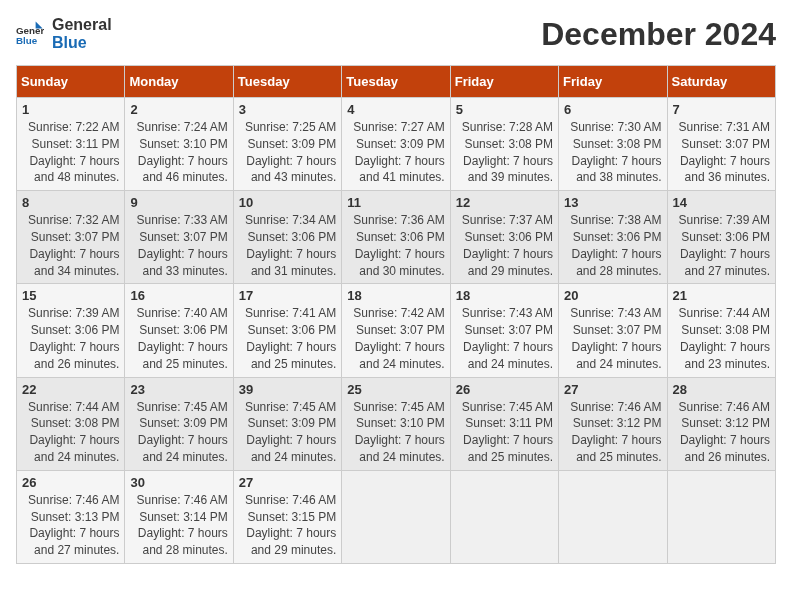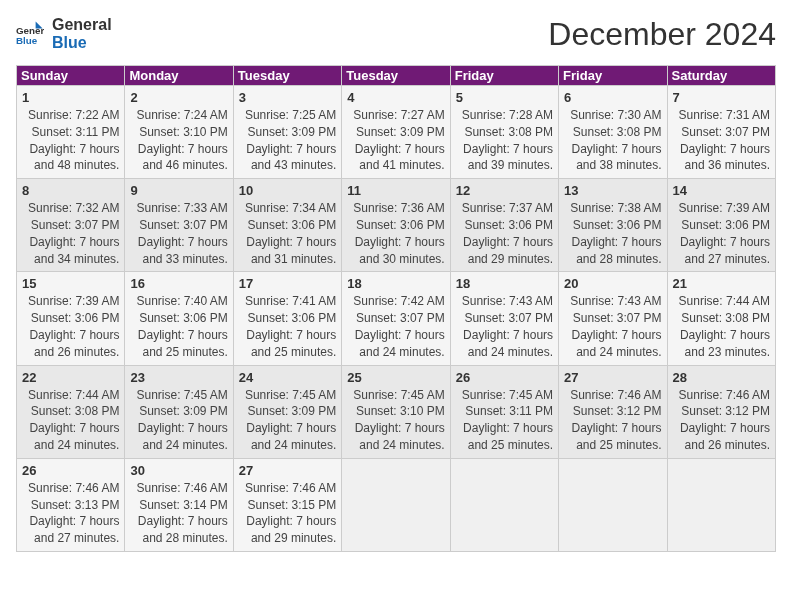--- a/index.html
+++ b/index.html
@@ -23,36 +23,36 @@
     }
     .logo-icon {
       width: 28px;
       height: 28px;
     }
     .title-area {
       text-align: right;
     }
     .calendar-title {
       font-size: 32px;
-      font-weight: normal;
+      font-weight: bold;
       color: #333;
     }
     .calendar-subtitle {
       font-size: 14px;
       color: #555;
     }
     table {
       width: 100%;
       border-collapse: collapse;
       font-size: 11px;
     }
     thead tr th {
-      background-color: #701a75;
+      background-color: #c2410c;
       color: white;
-      padding: 2px 4px;
+      padding: 8px 4px;
       text-align: left;
       font-size: 13px;
       font-weight: bold;
       border: 1px solid #ccc;
     }
     tbody tr td {
       border: 1px solid #ccc;
       padding: 4px 5px;
       vertical-align: top;
       width: 14.28%;
@@ -209,21 +209,21 @@
       <tr>
         <td>
           <span class="day-num">22</span>
           <div class="day-info">Sunrise: 7:44 AM<br>Sunset: 3:08 PM<br>Daylight: 7 hours and 24 minutes.</div>
         </td>
         <td>
           <span class="day-num">23</span>
           <div class="day-info">Sunrise: 7:45 AM<br>Sunset: 3:09 PM<br>Daylight: 7 hours and 24 minutes.</div>
         </td>
         <td>
-          <span class="day-num">24</span>
+          <span class="day-num">39</span>
           <div class="day-info">Sunrise: 7:45 AM<br>Sunset: 3:09 PM<br>Daylight: 7 hours and 24 minutes.</div>
         </td>
         <td>
           <span class="day-num">25</span>
           <div class="day-info">Sunrise: 7:45 AM<br>Sunset: 3:10 PM<br>Daylight: 7 hours and 24 minutes.</div>
         </td>
         <td>
           <span class="day-num">26</span>
           <div class="day-info">Sunrise: 7:45 AM<br>Sunset: 3:11 PM<br>Daylight: 7 hours and 25 minutes.</div>
         </td>

